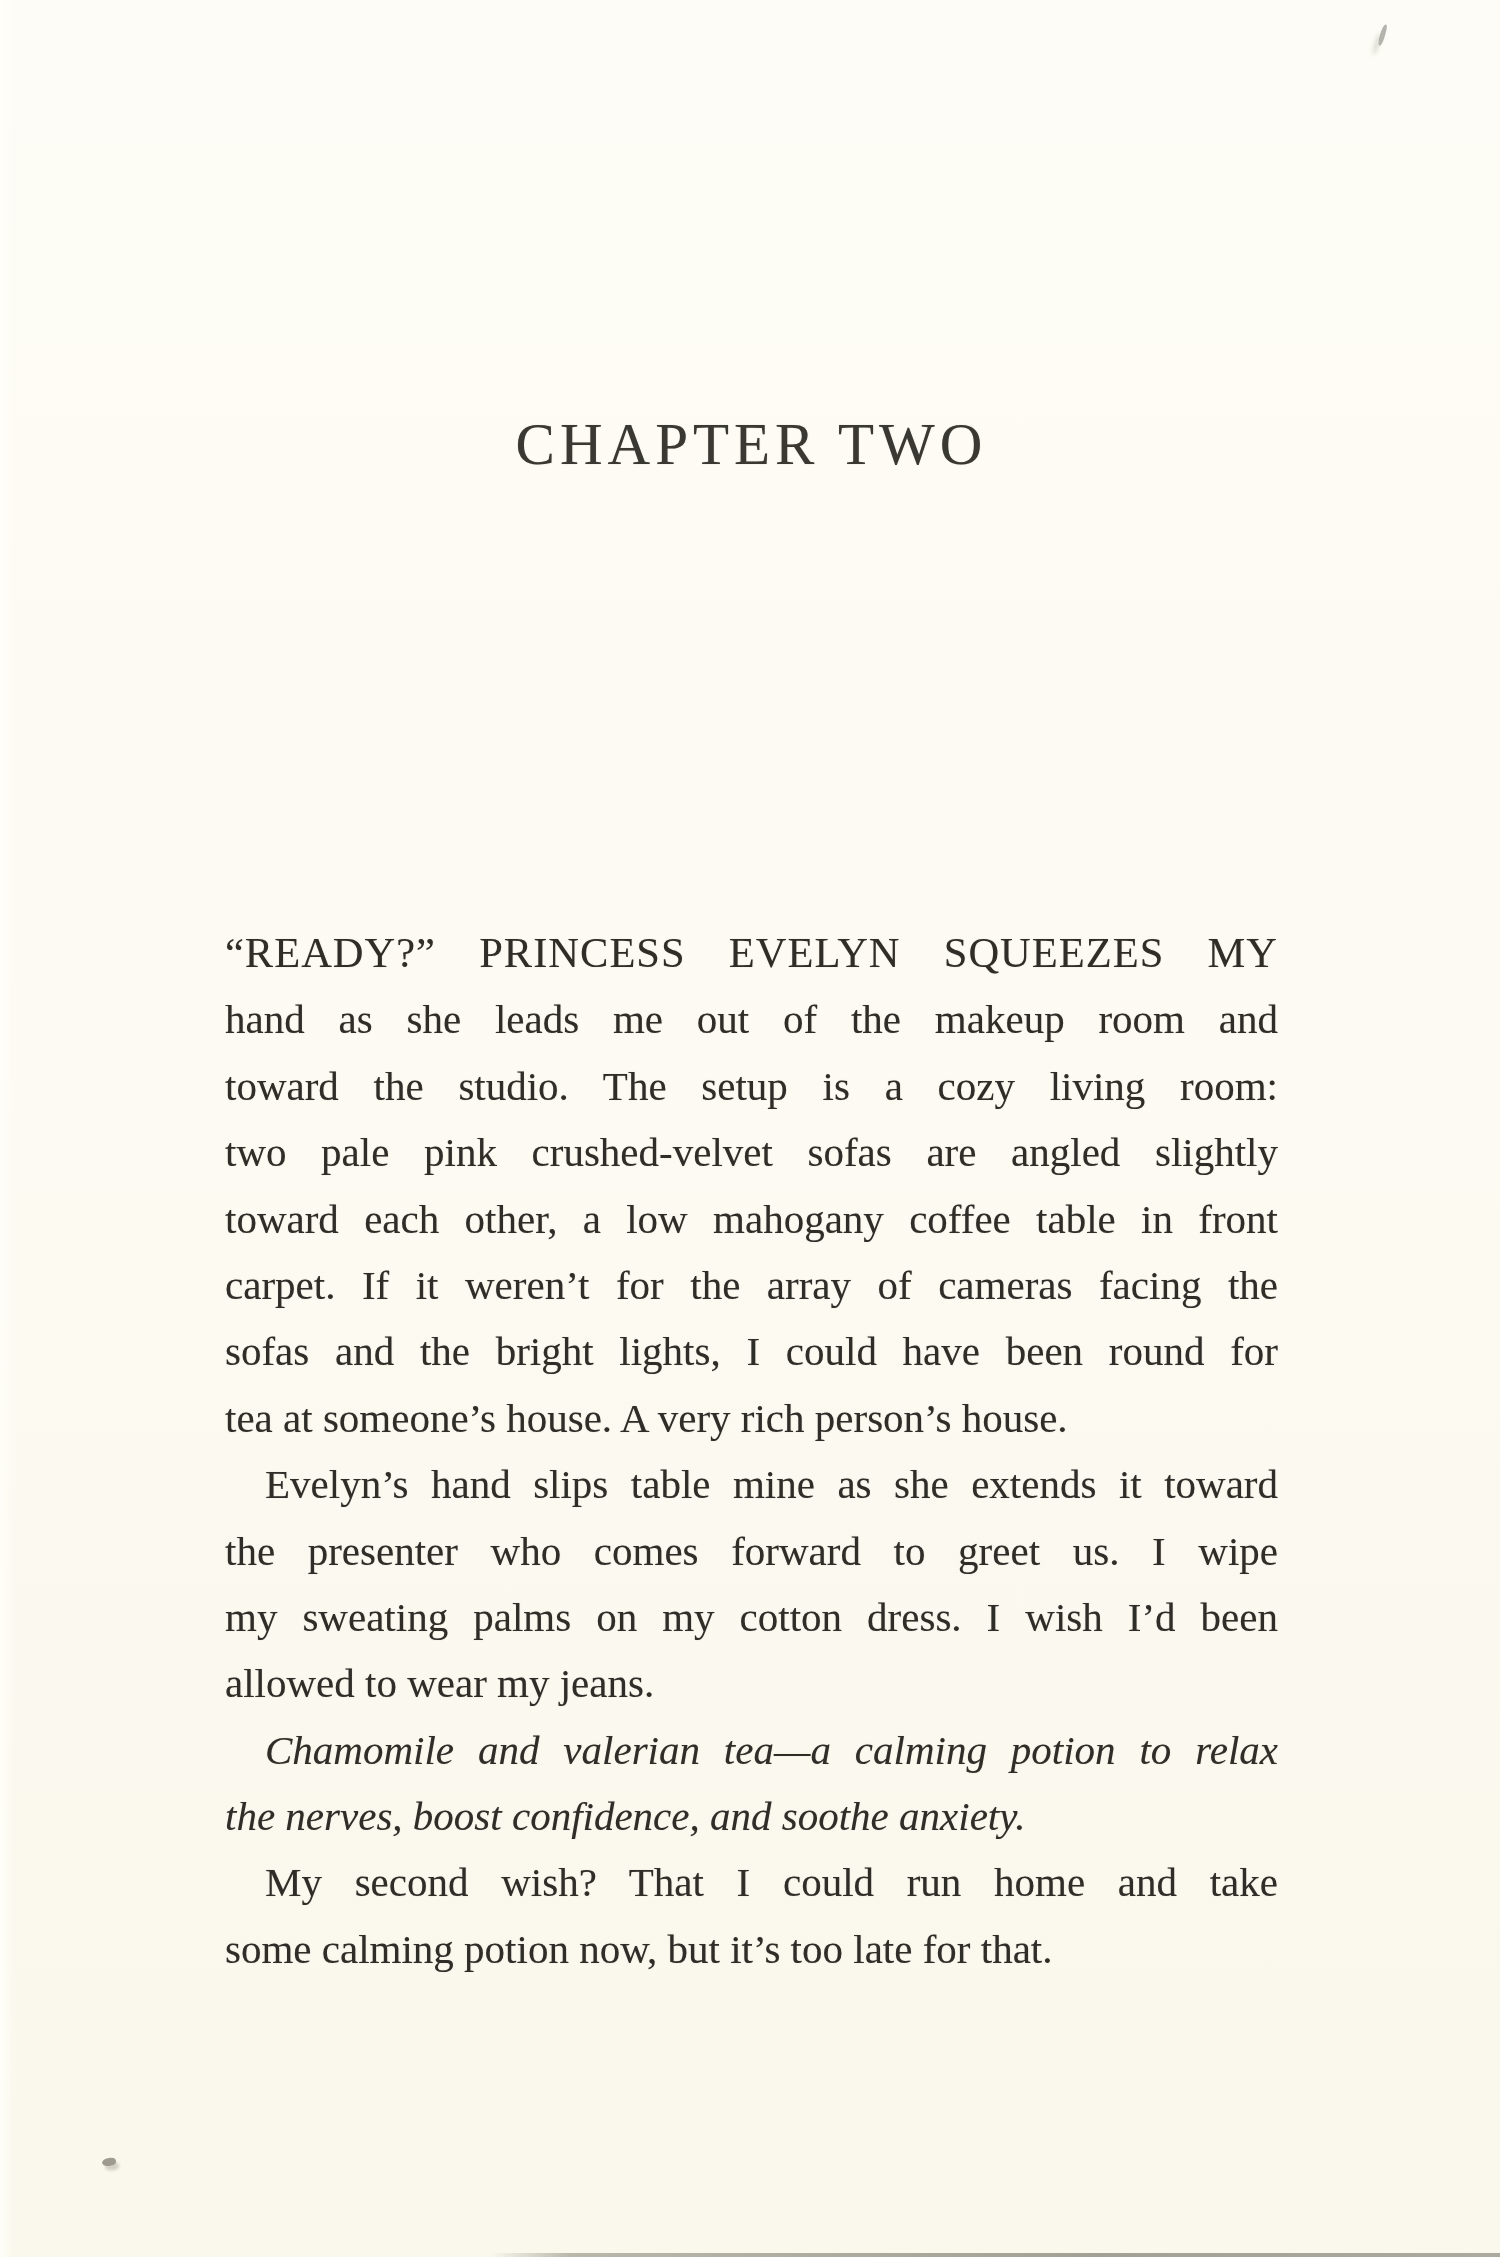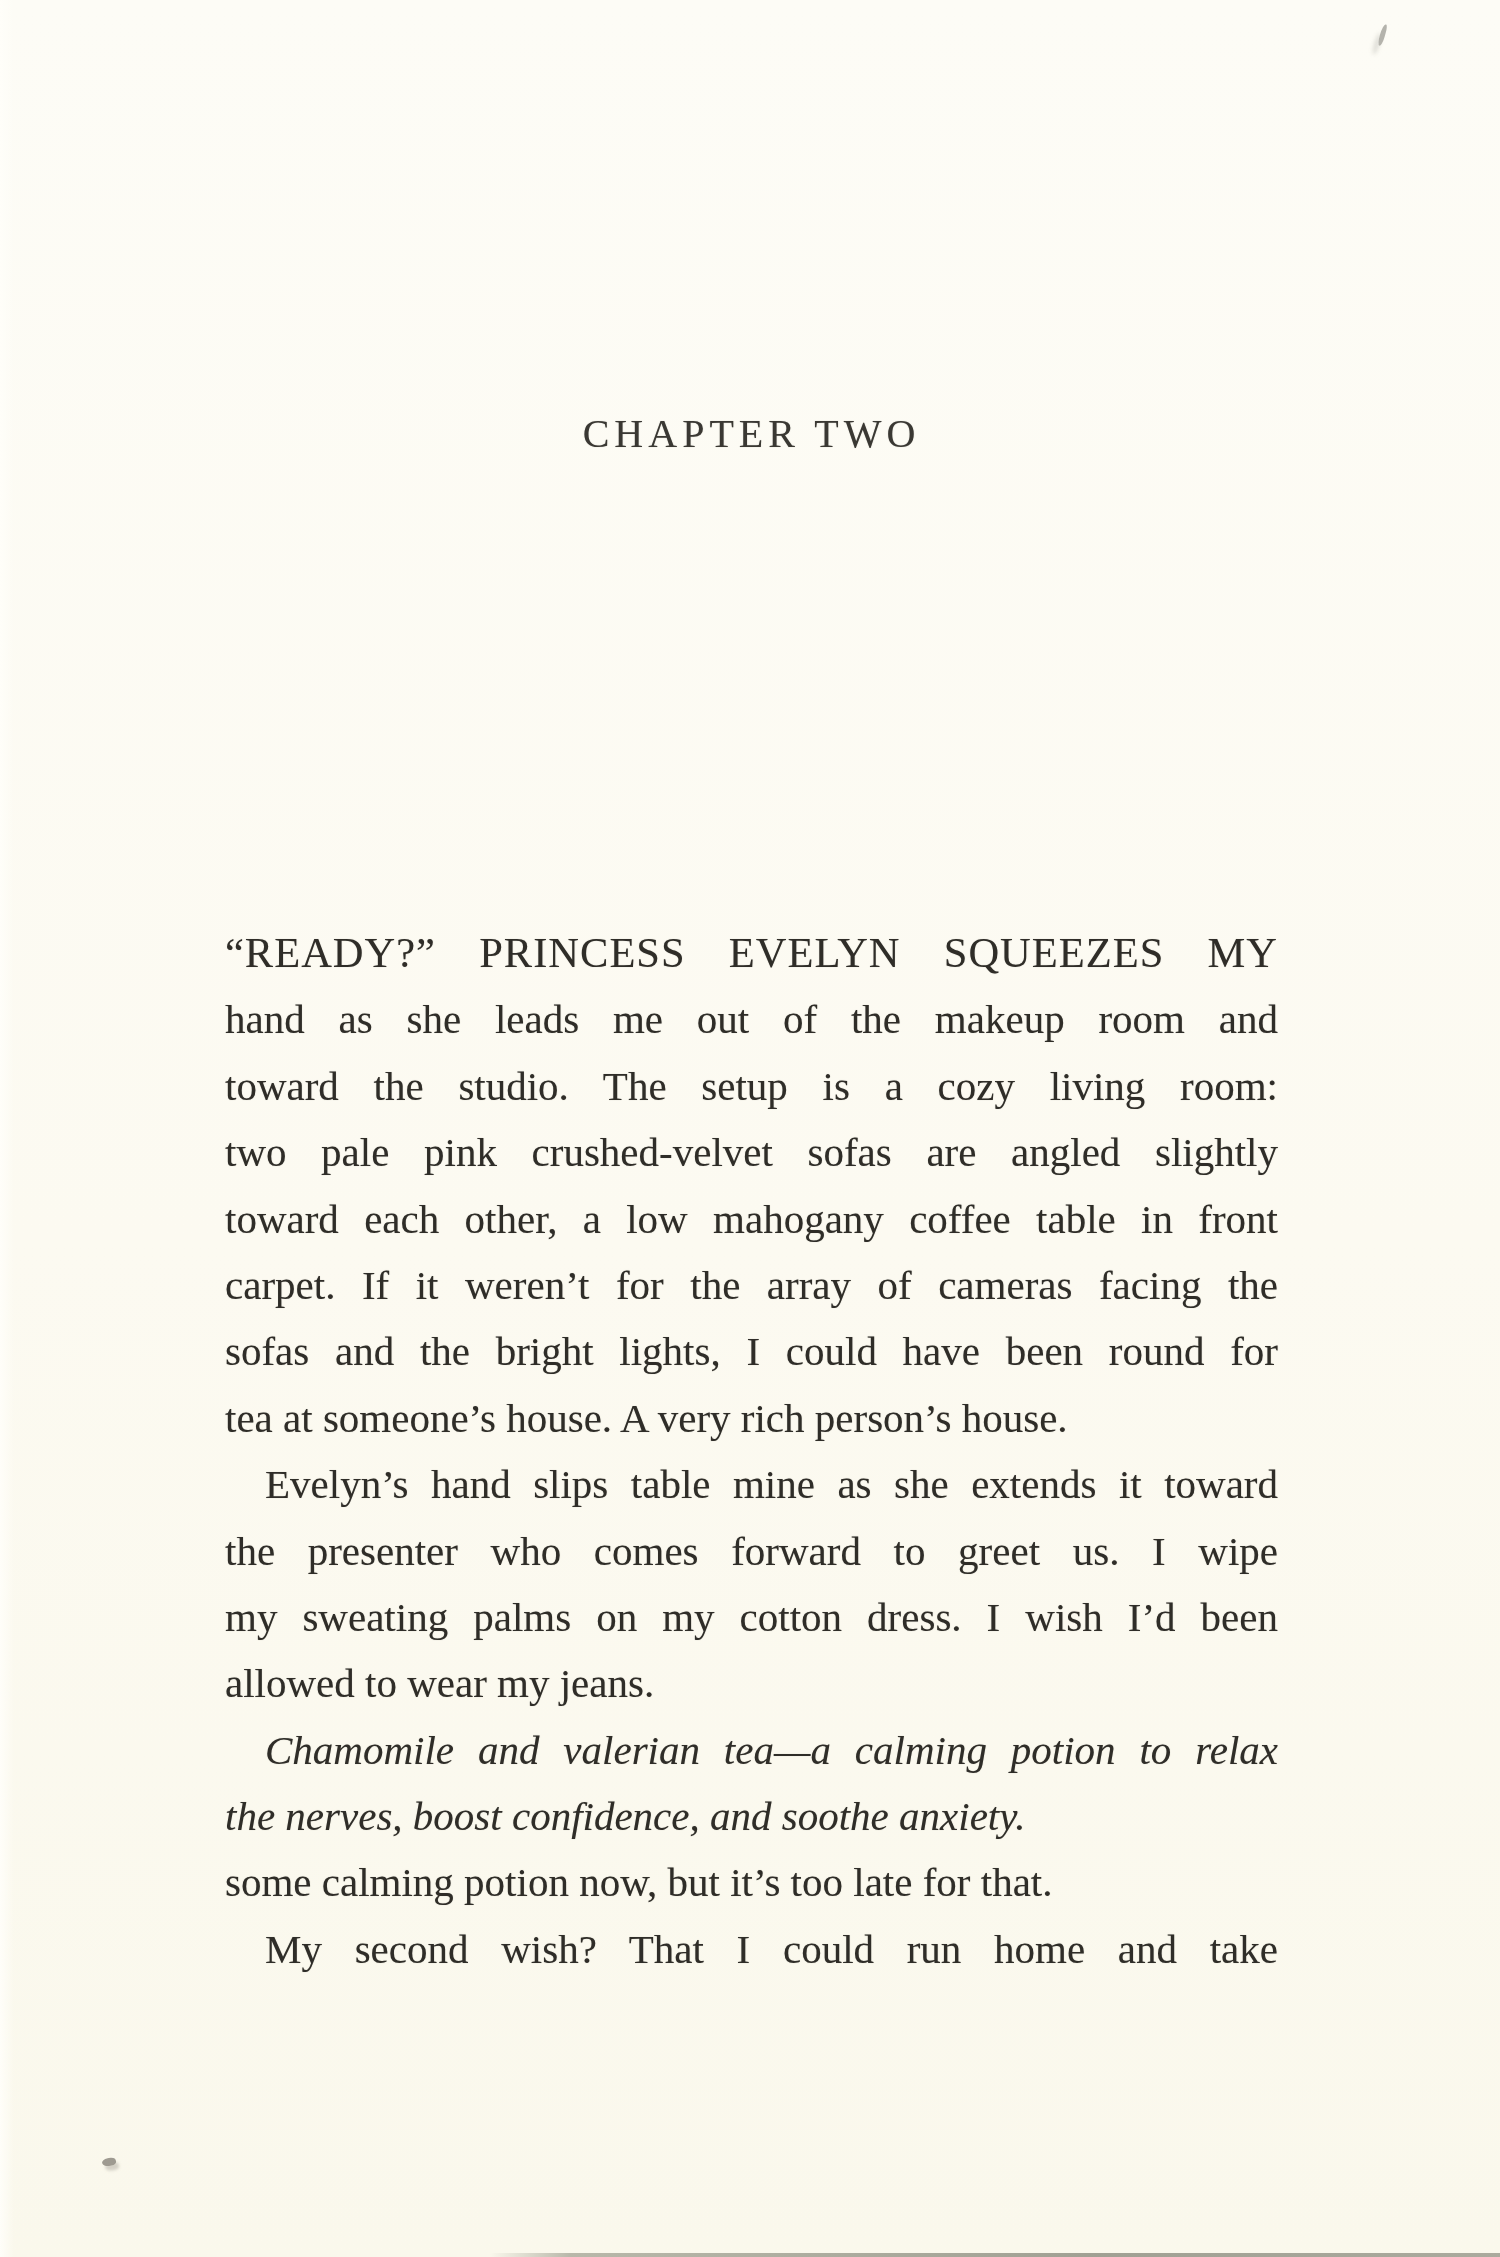--- a/index.html
+++ b/index.html
@@ -27,21 +27,21 @@
     left: 490px; right: 0; bottom: 0;
     height: 4px;
     background: linear-gradient(90deg, rgba(62,64,46,0) 0%, rgba(62,64,46,0.35) 8%, rgba(52,54,40,0.45) 60%, rgba(52,54,40,0.40) 100%);
   }
   .chapter-heading {
     position: absolute;
     left: 225px;
     width: 1053px;
     top: 410px;
     text-align: center;
-    font-size: 40px;
+    font-size: 59px;
     letter-spacing: 5px;
     color: #3a3833;
     text-shadow: 0 0 1px rgba(58,56,51,0.35);
     white-space: nowrap;
   }
   .body-text {
     position: absolute;
     left: 225px;
     top: 920px;
     width: 1053px;
@@ -105,19 +105,19 @@
   <div class="line">toward each other, a low mahogany coffee table in front</div>
   <div class="line">carpet. If it weren’t for the array of cameras facing the</div>
   <div class="line">sofas and the bright lights, I could have been round for</div>
   <div class="line lastline">tea at someone’s house. A very rich person’s house.</div>
   <div class="line indent">Evelyn’s hand slips table mine as she extends it toward</div>
   <div class="line">the presenter who comes forward to greet us. I wipe</div>
   <div class="line">my sweating palms on my cotton dress. I wish I’d been</div>
   <div class="line lastline">allowed to wear my jeans.</div>
   <div class="line indent italic">Chamomile and valerian tea—a calming potion to relax</div>
   <div class="line lastline italic">the nerves, boost confidence, and soothe anxiety.</div>
+  <div class="line indent">My second wish? That I could run home and take</div>
   <div class="line lastline">some calming potion now, but it’s too late for that.</div>
-  <div class="line indent">My second wish? That I could run home and take</div>
 </div>
 
 <div class="speck-top-right"></div>
 <div class="speck-bottom-left"></div>
 <div class="edge-bottom"></div>
 
 </body></html>

